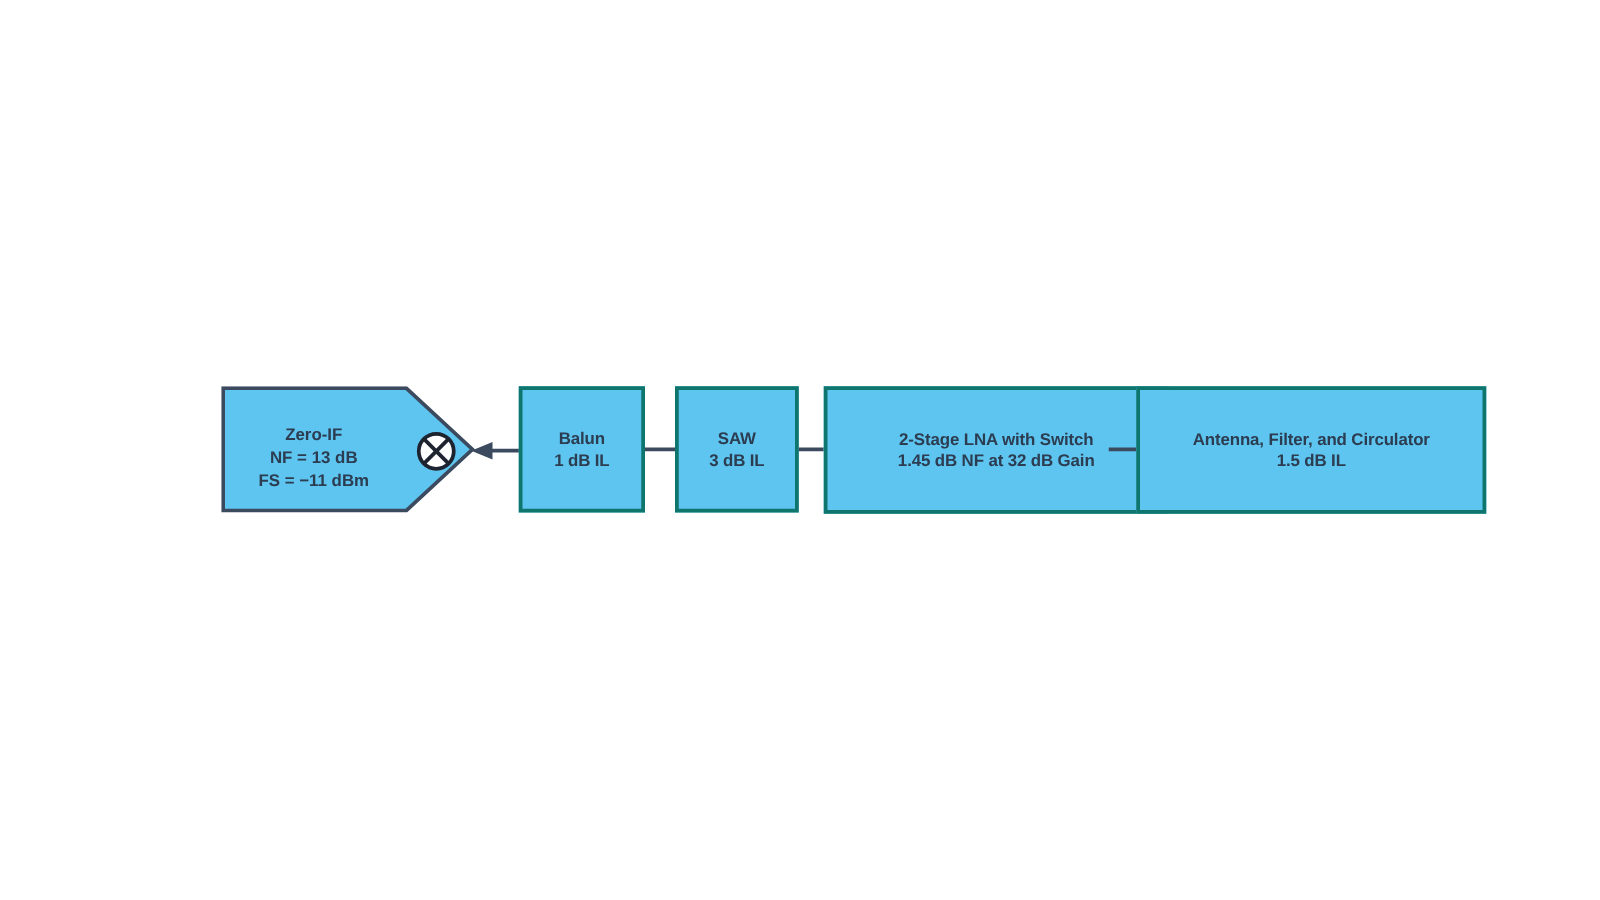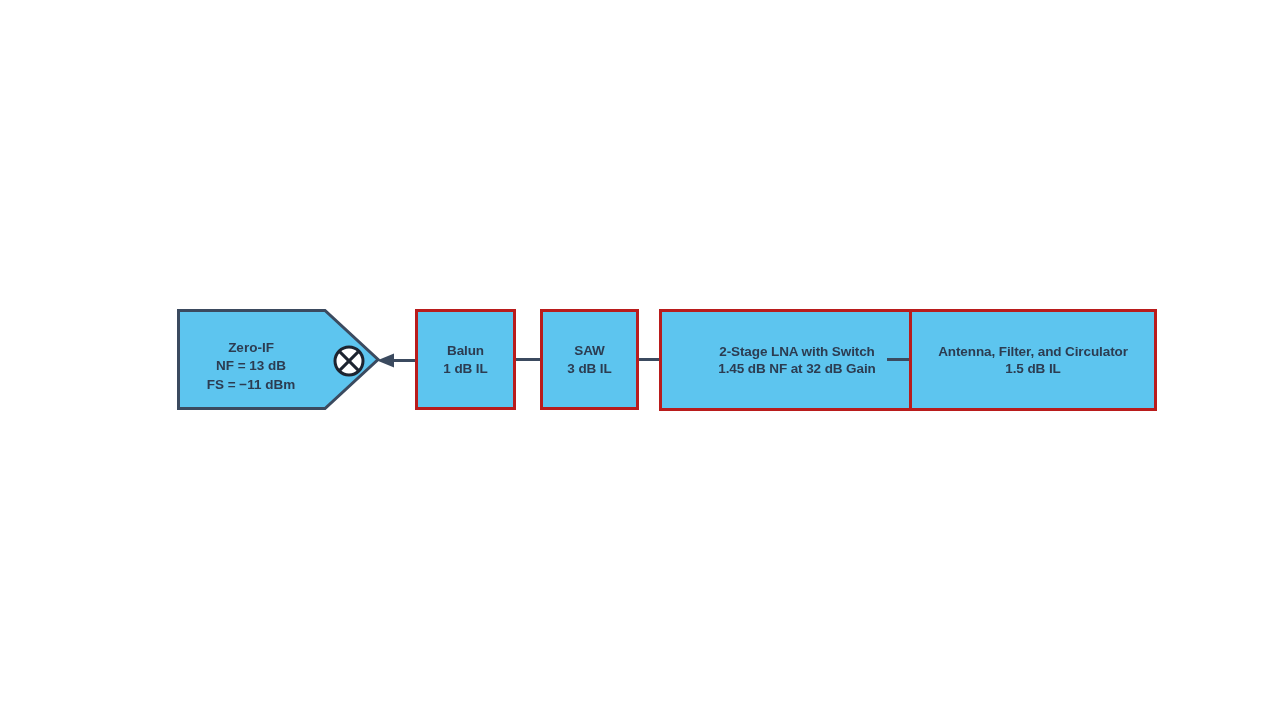--- a/index.html
+++ b/index.html
@@ -24,21 +24,21 @@
     height: 720px;
     background: #ffffff;
     margin-left: 38px;
   }
 
   
   .block {
     position: absolute;
     box-sizing: border-box;
     background: #5dc5ef;
-    border: 3px solid #b91c1c;
+    border: 3px solid #0f766e;
     display: flex;
     align-items: center;
     justify-content: center;
     text-align: center;
   }
   .block-label {
     color: #2c3c51;
     font-weight: bold;
     font-size: 13.5px;
     line-height: 1.28;
@@ -122,18 +122,18 @@
 
   <div class="connector" style="left:601px; top:358px; width:20px;"></div>
 
   <div class="block" style="left:621px; top:309px; width:276px; height:102px;">
     <span class="block-label">2-Stage LNA with Switch
 1.45 dB NF at 32 dB Gain</span>
   </div>
 
   <div class="connector" style="left:849px; top:358px; width:22px;"></div>
 
-  <div class="block" style="left:871px; top:309px; width:248px; height:102px;">
+  <div class="block" style="left:871px; top:309px; width:280px; height:102px;">
     <span class="block-label">Antenna, Filter, and Circulator
 1.5 dB IL</span>
   </div>
 
 </div>
 
 </body></html>

